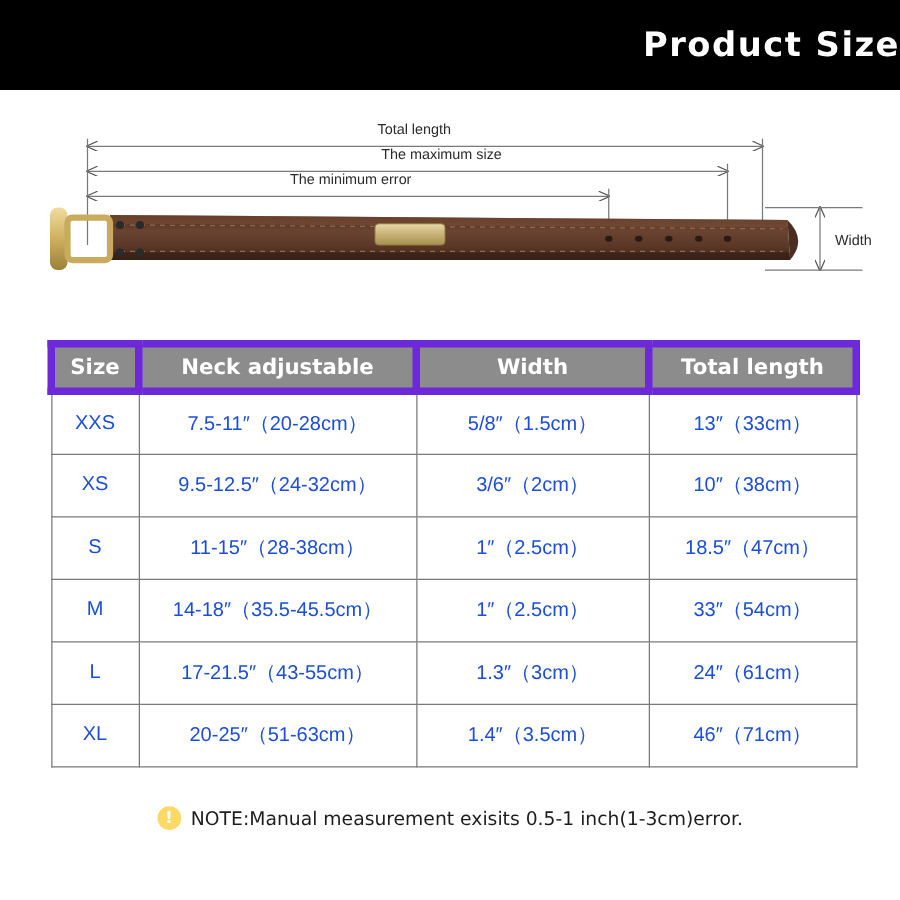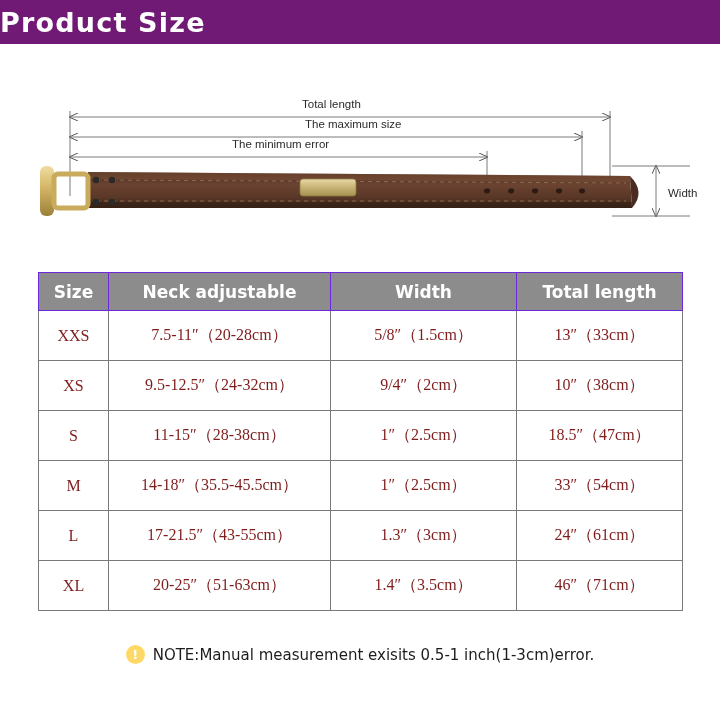--- a/index.html
+++ b/index.html
@@ -13,25 +13,25 @@
     position: relative;
     width: 720px; height: 720px;
     overflow: hidden;
     background: #ffffff;
   }
 
   
   .header-bar {
     position: absolute;
     left: 0; top: 0;
-    width: 720px; height: 44px;
-    background: #701a75;
+    width: 720px; height: 72px;
+    background: #000000;
     display: flex;
     align-items: center;
-    justify-content: flex-start;
+    justify-content: flex-end;
   }
   .header-title {
     color: #ffffff;
     font-size: 27px;
     font-weight: bold;
     letter-spacing: 1.2px;
     font-family: "DejaVu Sans", sans-serif;
   }
 
   
@@ -61,32 +61,32 @@
     width: 644px;
     border-collapse: collapse;
     table-layout: fixed;
   }
   .size-table th {
     background: #8c8c8c;
     color: #ffffff;
     font-size: 17px;
     font-weight: bold;
     height: 38px;
-    border: 1px solid #6d28d9;
+    border: 6px solid #6d28d9;
     text-align: center;
     font-family: "DejaVu Sans", sans-serif;
     margin-left: 32px;
   }
   .size-table td {
     border: 1px solid #7a7a7a;
     height: 50px;
     text-align: center;
     font-size: 16px;
-    color: #7f1d1d;
-    font-family: Liberation Serif, serif;
+    color: #1d4ed8;
+    font-family: Liberation Sans, sans-serif;
   }
   .col-size  { width: 70px; }
   .col-neck  { width: 222px; }
   .col-width { width: 186px; }
   .col-total { width: 166px; }
 
   .cell-size { font-size: 16px; }
 
   
   .note {
@@ -230,21 +230,21 @@
     <tbody>
       <tr>
         <td class="cell-size">XXS</td>
         <td>7.5-11″（20-28cm）</td>
         <td>5/8″（1.5cm）</td>
         <td>13″（33cm）</td>
       </tr>
       <tr>
         <td class="cell-size">XS</td>
         <td>9.5-12.5″（24-32cm）</td>
-        <td>9/4″（2cm）</td>
+        <td>3/6″（2cm）</td>
         <td>10″（38cm）</td>
       </tr>
       <tr>
         <td class="cell-size">S</td>
         <td>11-15″（28-38cm）</td>
         <td>1″（2.5cm）</td>
         <td>18.5″（47cm）</td>
       </tr>
       <tr>
         <td class="cell-size">M</td>

